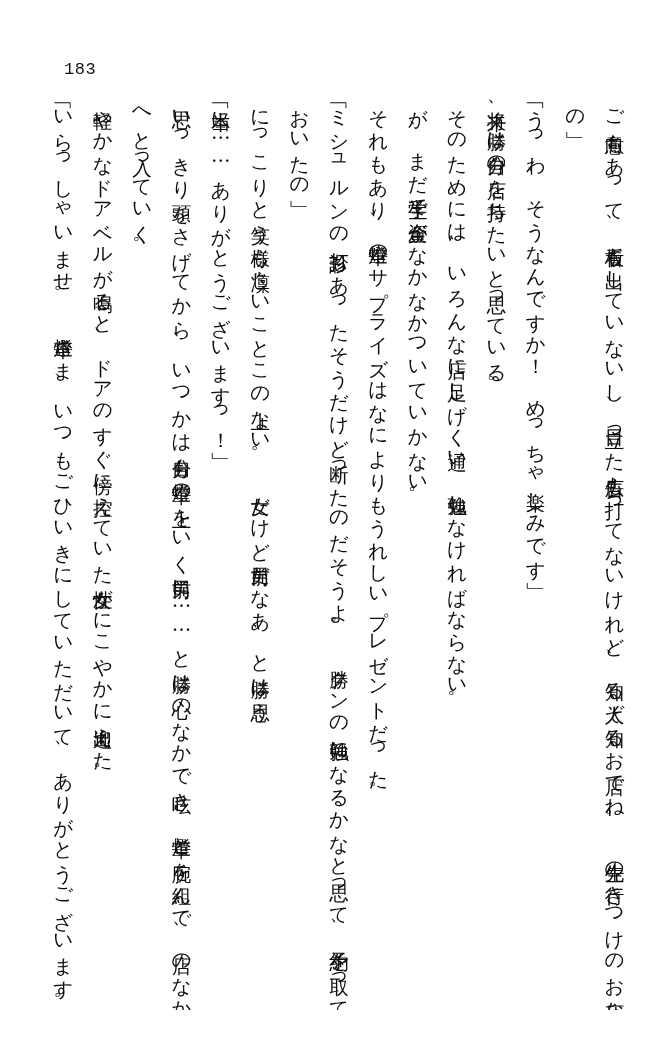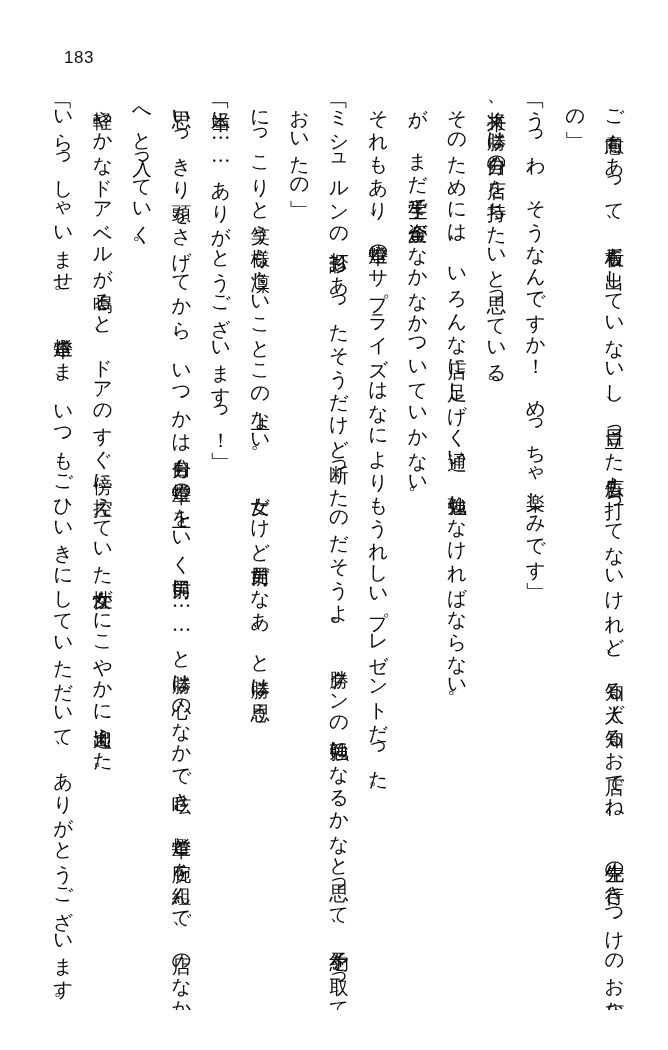--- a/index.html
+++ b/index.html
@@ -16,24 +16,24 @@
   }
   .page {
     position: relative;
     width: 668px;
     height: 1050px;
     background: #ffffff;
     box-sizing: border-box;
   }
   .page-number {
     position: absolute;
-    top: 48px;
+    top: 60px;
     left: 64px;
     font-size: 17px;
-    font-family: Liberation Sans, sans-serif;
+    font-family: Liberation Mono, monospace;
     letter-spacing: 0.5px;
     color: #111111;
   }
   .body-text {
     position: absolute;
     top: 96px;
     right: 34px;
     bottom: 40px;
     left: 34px;
     writing-mode: vertical-rl;

